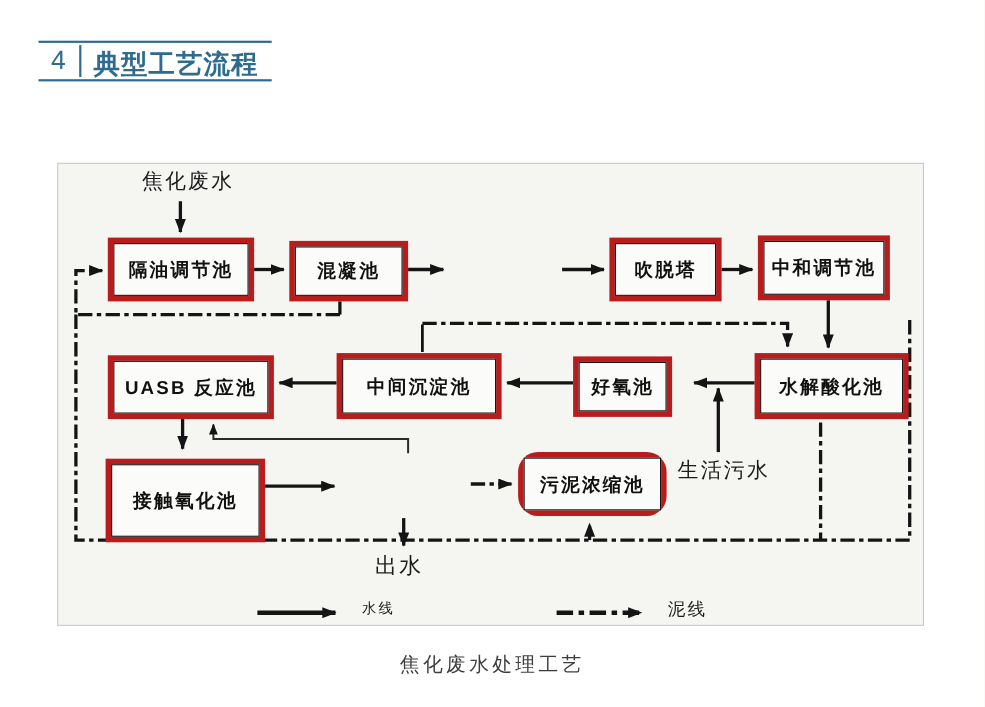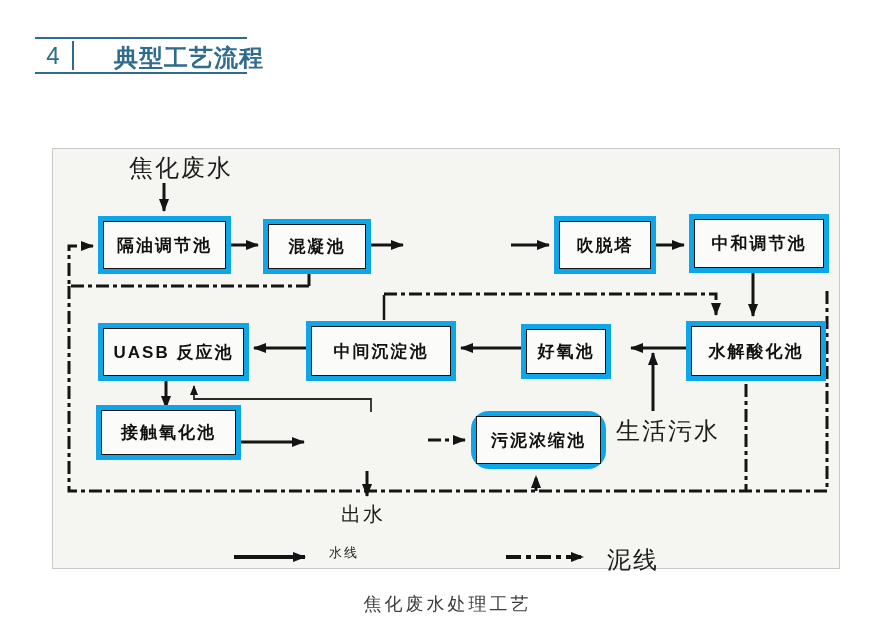--- a/index.html
+++ b/index.html
@@ -9,49 +9,49 @@
   }
   
   .hdr{position:absolute;left:35px;top:37px;width:212px;height:37px;}
   .hdr .rule{position:absolute;left:0;width:212px;height:2px;background:#2e6b8d;}
   .hdr .rule.top{top:0;}
   .hdr .rule.bot{top:35px;}
   .hdr .num{position:absolute;left:3px;top:5px;width:30px;text-align:center;
     font-size:24px;color:#2e6b8d;font-weight:400;}
   .hdr .vsep{position:absolute;left:37px;top:4px;width:2px;height:29px;background:#2e6b8d;}
   .hdr .ttl{position:absolute;left:50px;top:5px;font-size:24px;font-weight:700;
-    color:#2e6b8d;letter-spacing:1px;white-space:nowrap;margin-left:29px;}
+    color:#2e6b8d;letter-spacing:1px;white-space:nowrap;}
   
   .frame{position:absolute;left:52px;top:148px;width:788px;height:421px;
     background:#f5f5f2;border:1px solid #c9c9c9;box-sizing:border-box;}
   .frame svg{position:absolute;left:0;top:0;}
   
-  .node{position:absolute;background:#0ea5e9;box-sizing:border-box;padding:5px;}
+  .node{position:absolute;background:#b91c1c;box-sizing:border-box;padding:5px;}
   .node .inner{width:100%;height:100%;background:#fbfbf9;border:1.5px solid #141414;
     box-sizing:border-box;display:flex;align-items:center;justify-content:center;
     font-size:17px;font-weight:600;letter-spacing:2px;color:#111;white-space:nowrap;}
   .n1{left:45px;top:67px;width:133px;height:58px;}
   .n2{left:210px;top:70px;width:108px;height:55px;}
   .n3{left:355px;top:65px;width:103px;height:60px;}
   .n4{left:501px;top:67px;width:102px;height:58px;}
-  .n5{left:636px;top:65px;width:140px;height:59px;}
+  .n5{left:636px;top:65px;width:120px;height:59px;}
   .n6{left:45px;top:174px;width:151px;height:58px;}
   .n7{left:253px;top:172px;width:150px;height:60px;}
   .n8{left:468px;top:175px;width:90px;height:55px;}
   .n9{left:633px;top:172px;width:140px;height:60px;}
-  .n10{left:43px;top:256px;width:145px;height:55px;text-align:right;}
+  .n10{left:43px;top:268px;width:145px;height:76px;text-align:right;}
   .n11{left:256px;top:263px;width:119px;height:59px;}
   .n12{left:418px;top:262px;width:135px;height:58px;border-radius:18px;}
   
-  .flabel{position:absolute;font-size:24px;color:#1c1c1c;white-space:nowrap;letter-spacing:2px;}
+  .flabel{position:absolute;font-size:19px;color:#1c1c1c;white-space:nowrap;letter-spacing:2px;}
   .lab-source{left:76px;top:3px;}
   .lab-sewage{left:563px;top:266px;}
   .lab-effluent{left:288px;top:352px;font-size:20px;}
   .lab-legend-water{left:276px;top:395px;font-size:13px;}
-  .lab-legend-sludge{left:554px;top:395px;font-size:24px;}
+  .lab-legend-sludge{left:554px;top:395px;font-size:16px;}
   
   .caption{position:absolute;left:0;top:592px;width:895px;text-align:center;
     font-size:18px;color:#3c3c3c;letter-spacing:3px;}
 </style>
 </head>
 <body>
 
 <div class="hdr">
   <div class="rule top"></div>
   <div class="num">4</div>

